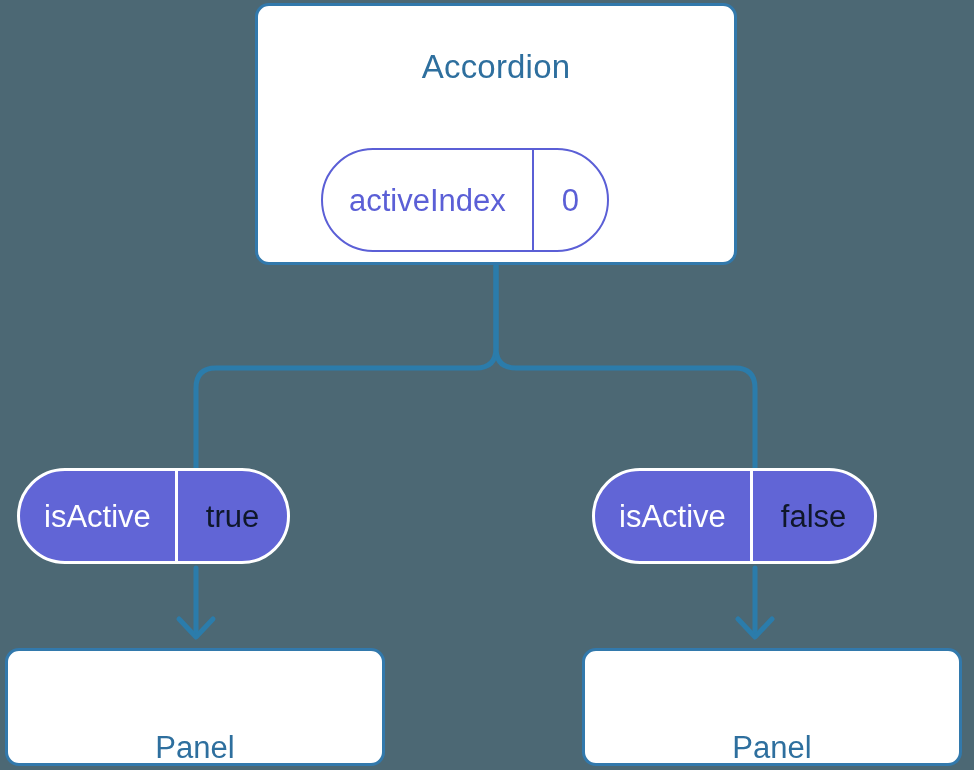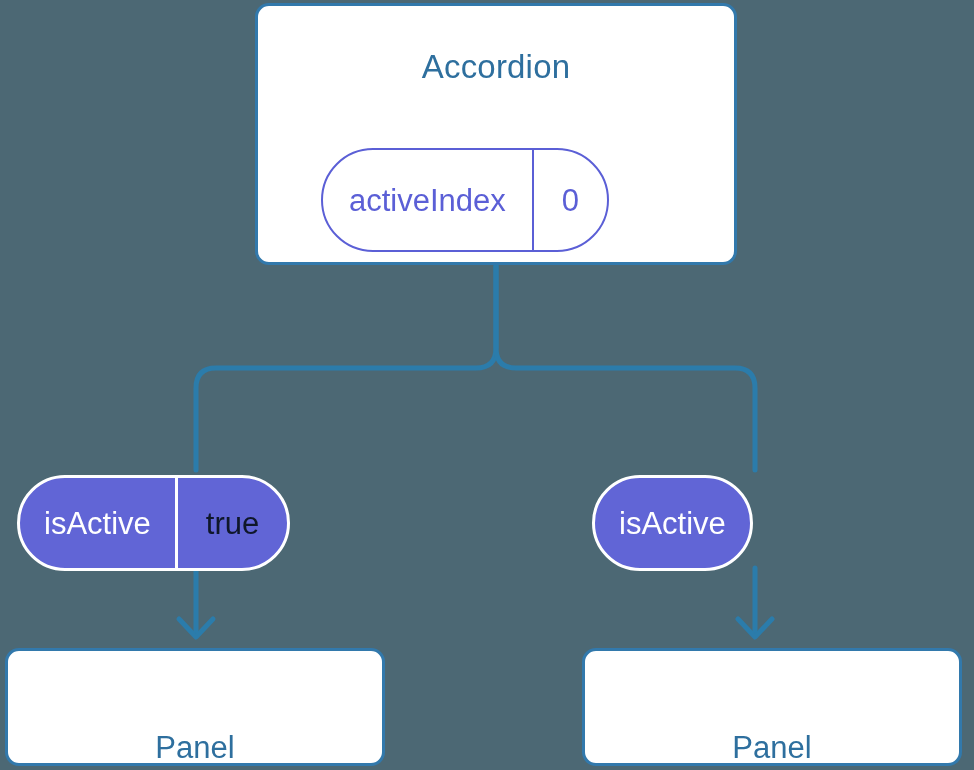--- a/index.html
+++ b/index.html
@@ -92,21 +92,20 @@
   .pill-outline .pill-val {
     color: #5b5fd6;
     padding: 0 28px;
     border-left: 2px solid #5b5fd6;
   }
 
   
   .pill-filled {
     border: 3px solid #ffffff;
     background: #6165d6;
-    margin-top: 7px;
   }
   .pill-filled .pill-key {
     color: #ffffff;
     padding: 0 24px;
   }
   .pill-filled .pill-val {
     color: #0f172a;
     padding: 0 28px;
     border-left: 3px solid #ffffff;
   }
@@ -197,19 +196,20 @@
     <span class="pill-key">isActive</span>
     <span class="pill-val">true</span>
   </div>
 
   <div id="panel-left" class="node-box">
     <span class="panel-title">Panel</span>
   </div>
 
   <div id="pill-right" class="pill pill-filled">
     <span class="pill-key">isActive</span>
+    <span class="pill-val">false</span>
   </div>
 
   <div id="panel-right" class="node-box">
     <span class="panel-title">Panel</span>
   </div>
 
 </div>
 
 </body></html>

